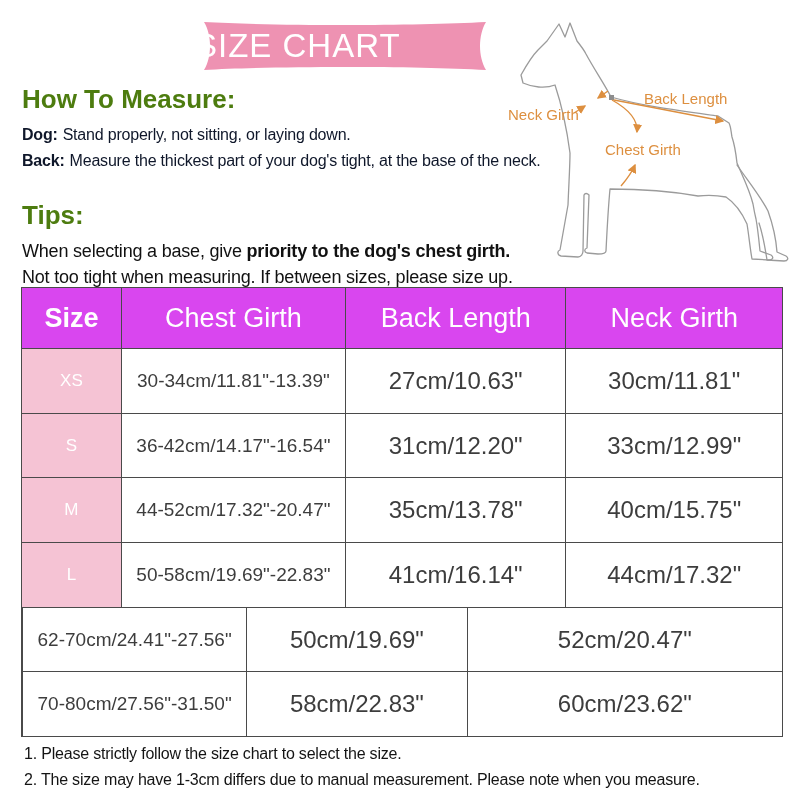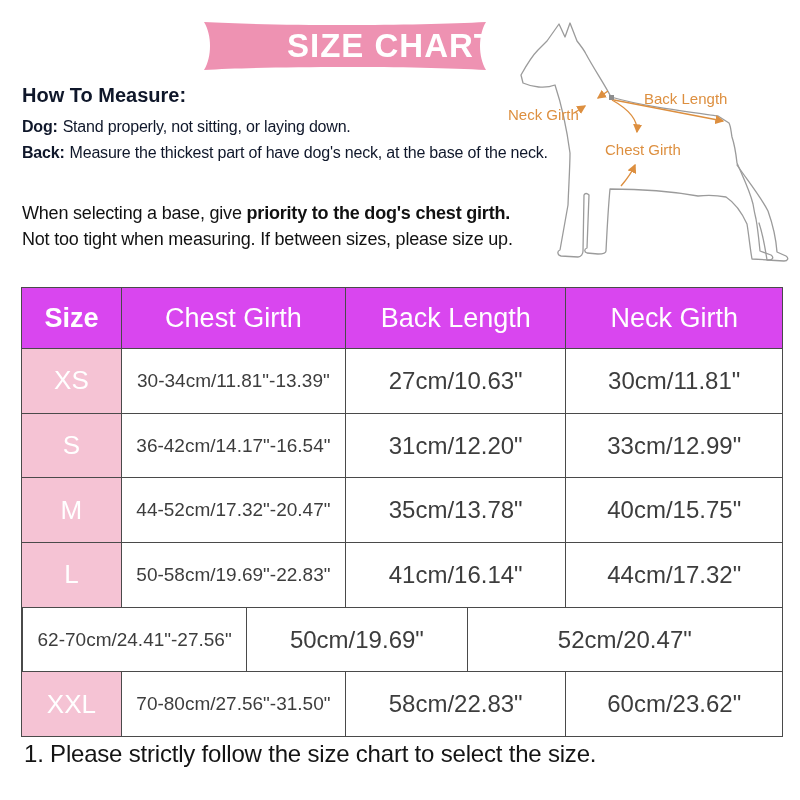--- a/index.html
+++ b/index.html
@@ -6,33 +6,33 @@
   body{
     width:800px;height:800px;background:#ffffff;position:relative;overflow:hidden;
     font-family:"Liberation Sans", sans-serif;color:#1c1c1c;
   }
 
   
   .banner{position:absolute;left:195px;top:15px;width:300px;height:62px;}
   .banner svg{position:absolute;left:0;top:0;width:100%;height:100%;}
   .banner-title{
     position:absolute;left:0;top:0;width:100%;height:62px;line-height:62px;
-    text-align:right;font-size:33px;font-weight:bold;color:#ffffff;letter-spacing:1px;
+    text-align:left;font-size:33px;font-weight:normal;color:#ffffff;letter-spacing:1px;
   }
 
   
   .dog-diagram{position:absolute;left:480px;top:5px;width:320px;height:270px;}
   .dog-diagram svg{width:100%;height:100%;}
   .diag-label{font-size:15px;fill:#dd8f3f;font-family:"Liberation Sans",sans-serif;}
 
   
   .section{position:absolute;left:22px;z-index:3;}
   .sec-howto{top:84px;}
   .sec-tips{top:200px;}
-  .sec-heading{font-size:20px;font-weight:bold;margin:0 0 7px 0;color:#0f172a;}
+  .sec-heading{font-size:26px;font-weight:bold;margin:0 0 7px 0;color:#4d7c0f;}
   .measure-line{font-size:16px;line-height:26px;letter-spacing:-0.2px;color:#0f172a;white-space:nowrap;}
   .measure-line b{margin-right:5px;}
   .tips-line{font-size:18px;line-height:26px;letter-spacing:-0.2px;color:#111;white-space:nowrap;}
 
   
   .size-table{
     position:absolute;left:21px;top:287px;width:762px;height:450px;z-index:2;
     display:flex;flex-direction:column;border:1px solid #4a4a4a;box-sizing:border-box;
   }
   .t-row{display:flex;flex:1;border-top:1px solid #4a4a4a;}
@@ -42,25 +42,25 @@
     box-sizing:border-box;border-left:1px solid #4a4a4a;
     color:#3d3d3d;background:#fff;text-align:center;
   }
   .t-cell.c1{flex:0 0 13%;border-left:none;}
   .t-cell.c2{flex:0 0 29.5%;font-size:19px;}
   .t-cell.c3{flex:0 0 29%;font-size:24px;}
   .t-cell.c4{flex:1;font-size:24px;}
   .t-header .t-cell{background:transparent;color:#ffffff;font-size:27px;}
   .t-header .c1{font-weight:bold;}
   .t-header .c2,.t-header .c3,.t-header .c4{font-size:27px;}
-  .size-cell{background:#f5c3d4 !important;color:#ffffff !important;font-size:26px;}
+  .size-cell{background:#f5c3d4 !important;color:#ffffff !important;font-size:17px;}
 
   
   .notes{position:absolute;left:24px;top:741px;z-index:3;}
-  .note-line{font-size:24px;line-height:26px;letter-spacing:-0.2px;color:#141414;margin:0;white-space:nowrap;}
+  .note-line{font-size:16px;line-height:26px;letter-spacing:-0.2px;color:#141414;margin:0;white-space:nowrap;}
 </style>
 </head>
 <body>
 
 <div class="dog-diagram">
   <svg viewBox="0 0 320 270">
     <defs>
       <marker id="ah" viewBox="0 0 10 10" refX="8.5" refY="5" markerWidth="6.5" markerHeight="6.5" orient="auto-start-reverse">
         <path d="M0,0 L10,5 L0,10 z" fill="#dd8f3f"></path>
       </marker>
@@ -129,25 +129,26 @@
   </svg>
   <div class="banner-title">SIZE CHART</div>
 </div>
 
 <div class="section sec-howto">
   <h2 class="sec-heading">How To Measure:</h2>
   <div class="measure-line">
     <b>Dog:</b><span>Stand properly, not sitting, or laying down.</span>
   </div>
   <div class="measure-line">
-    <b>Back:</b><span>Measure the thickest part of have dog's neck, at the base of the neck.</span>
+    <b>Back:</b><span>Measure the thickest part of your dog's tight, at the base of the neck.</span>
   </div>
 </div>
 
 <div class="section sec-tips">
+  <h2 class="sec-heading">Tips:</h2>
   <div class="tips-line">
     <span>When selecting a base, give </span><b>priority to the dog's chest girth.</b>
   </div>
   <div class="tips-line">Not too tight when measuring. If between sizes, please size up.</div>
 </div>
 
 <div class="size-table">
   <div class="t-row t-header">
     <div class="t-cell c1">Size</div>
     <div class="t-cell c2">Chest Girth</div>
@@ -178,22 +179,22 @@
     <div class="t-cell c2">50-58cm/19.69"-22.83"</div>
     <div class="t-cell c3">41cm/16.14"</div>
     <div class="t-cell c4">44cm/17.32"</div>
   </div>
   <div class="t-row">
     <div class="t-cell c2">62-70cm/24.41"-27.56"</div>
     <div class="t-cell c3">50cm/19.69"</div>
     <div class="t-cell c4">52cm/20.47"</div>
   </div>
   <div class="t-row">
-    <div class="t-cell c1 size-cell">XXL</div>
     <div class="t-cell c2">70-80cm/27.56"-31.50"</div>
     <div class="t-cell c3">58cm/22.83"</div>
     <div class="t-cell c4">60cm/23.62"</div>
   </div>
 </div>
 
 <div class="notes">
   <p class="note-line">1. Please strictly follow the size chart to select the size.</p>
+  <p class="note-line">2. The size may have 1-3cm differs due to manual measurement. Please note when you measure.</p>
 </div>
 
 </body></html>

